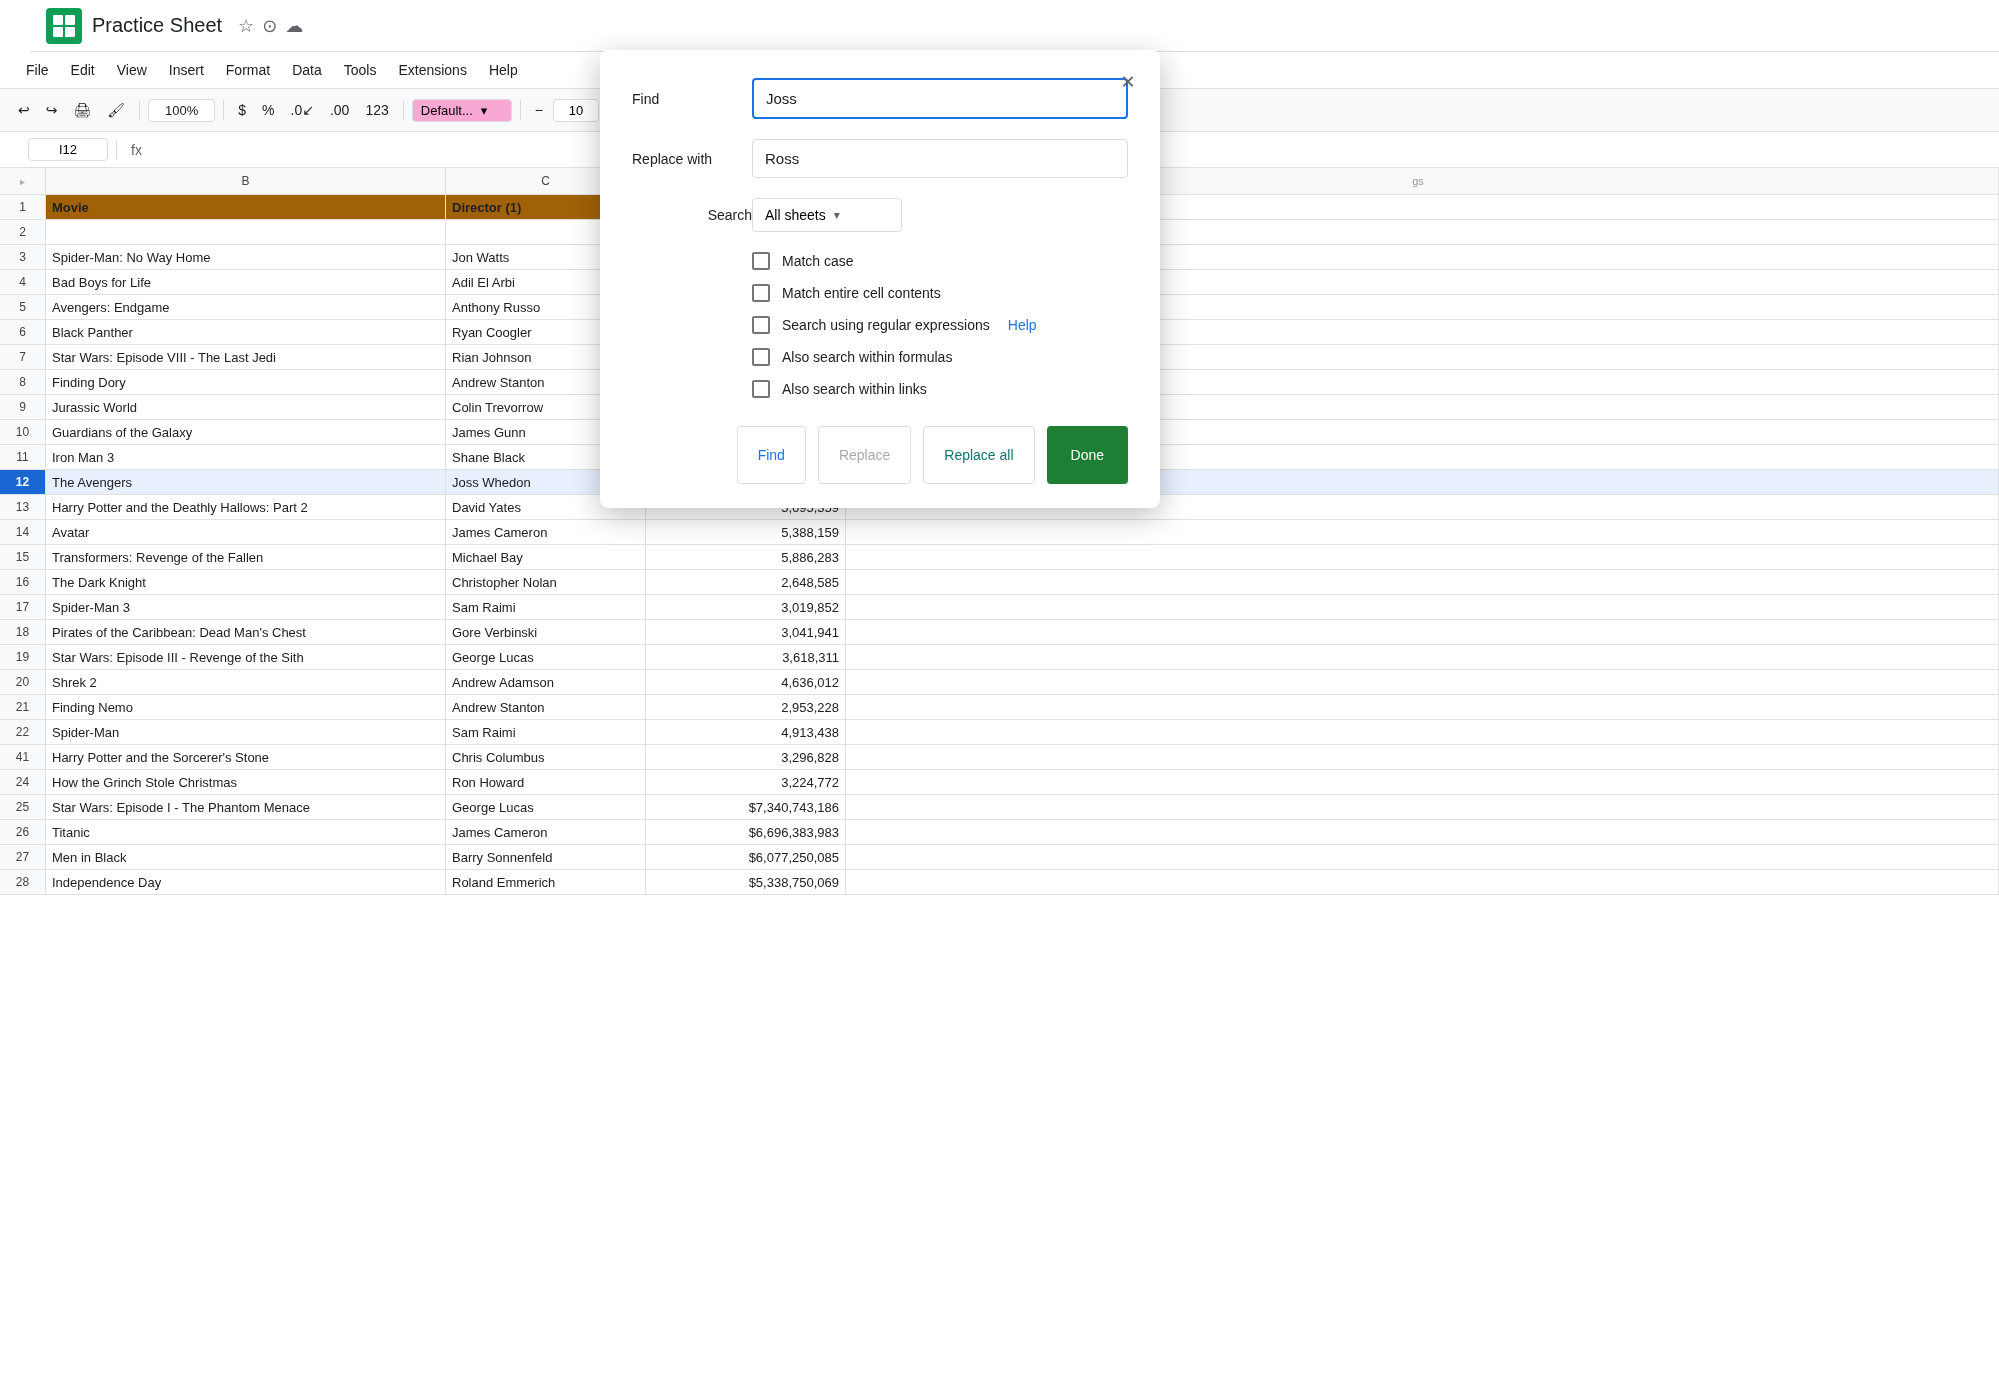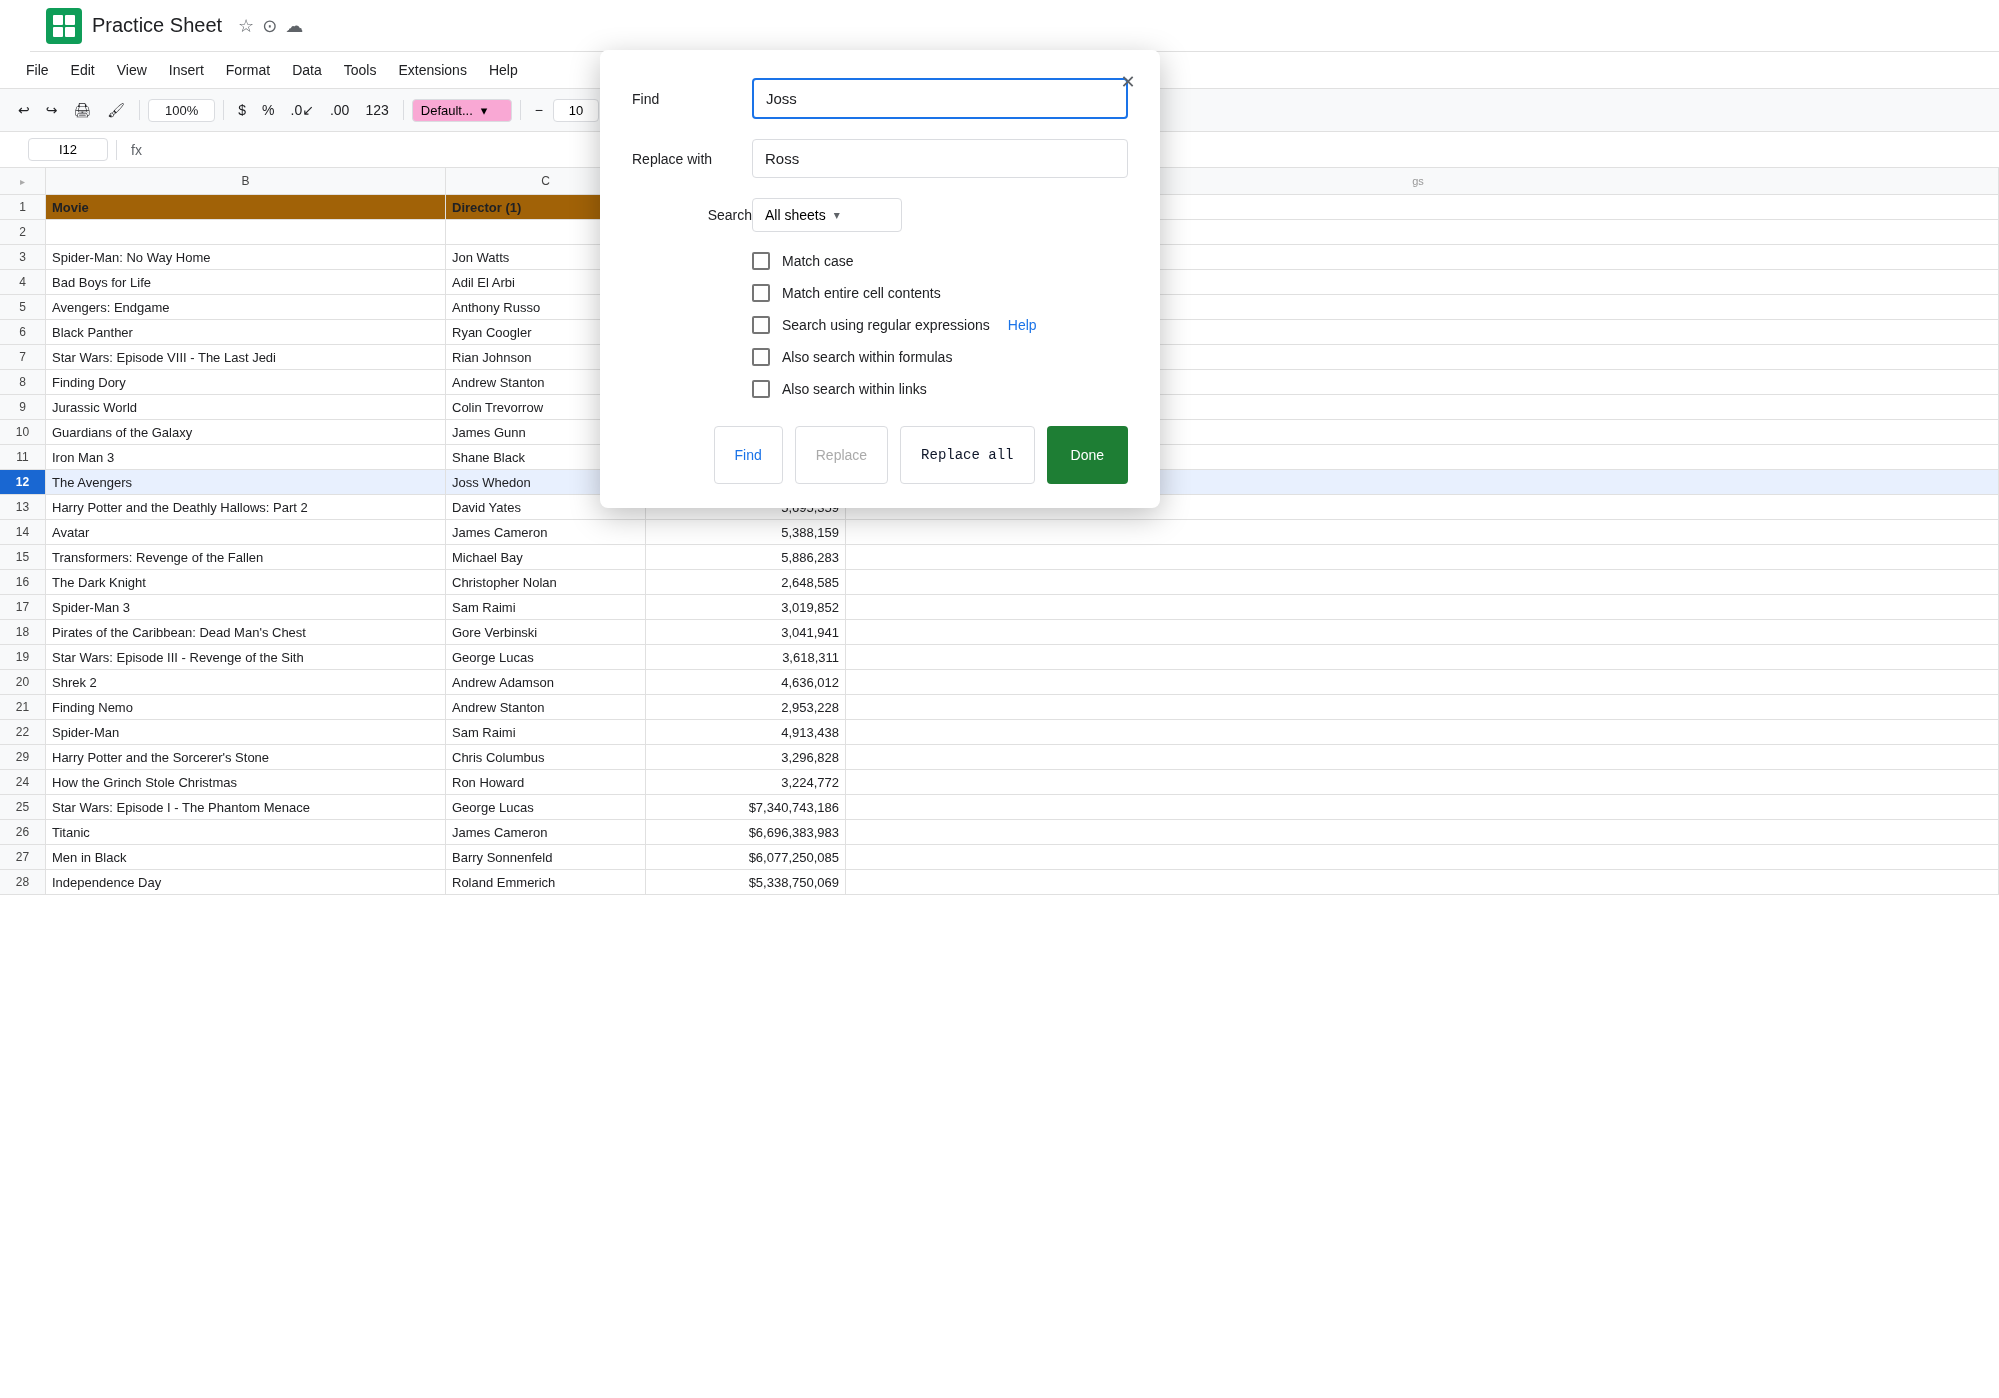--- a/index.html
+++ b/index.html
@@ -68,21 +68,21 @@
     .search-dropdown span.arrow { font-size: 12px; color: #5f6368; }
     .checkboxes { margin-left: 120px; display: flex; flex-direction: column; gap: 14px; margin-bottom: 28px; }
     .checkbox-row { display: flex; align-items: center; gap: 12px; }
     .checkbox { width: 18px; height: 18px; border: 2px solid #757575; border-radius: 2px; flex-shrink: 0; background: #fff; }
     .checkbox-label { font-size: 14px; color: #202124; }
     .help-link { color: #1a73e8; font-size: 14px; cursor: pointer; margin-left: 6px; }
     .dialog-footer { display: flex; justify-content: flex-end; gap: 12px; margin-top: 8px; }
     .btn-outline { border: 1px solid #dadce0; background: #fff; border-radius: 4px; padding: 10px 20px; font-size: 14px; color: #1a73e8; cursor: pointer; font-weight: 500; }
     .btn-outline.disabled { color: #aaa; cursor: default; }
     .btn-filled { border: none; background: #1e7e34; border-radius: 4px; padding: 10px 24px; font-size: 14px; color: #fff; cursor: pointer; font-weight: 500; }
-    .btn-replace-all { border: 1px solid #dadce0; background: #fff; border-radius: 4px; padding: 20px 20px; font-size: 14px; color: #0f172a; cursor: pointer; font-weight: 500; font-family: Liberation Mono, monospace; }
+    .btn-replace-all { border: 1px solid #dadce0; background: #fff; border-radius: 4px; padding: 20px 20px; font-size: 14px; color: #0f766e; cursor: pointer; font-weight: 500; }
   </style>
 </head>
 <body>
 
 <div class="top-bar">
   <div class="app-icon">
     <div class="app-icon-inner">
       <div class="app-icon-cell"></div>
       <div class="app-icon-cell"></div>
       <div class="app-icon-cell"></div>
@@ -327,21 +327,21 @@
           <div class="cell" style="flex: 1 1 0%;"></div>
         </div>
         <div class="grid-row">
           <div class="row-num">22</div>
           <div class="cell col-b">Spider-Man</div>
           <div class="cell col-c">Sam Raimi</div>
           <div class="cell col-d right-align">4,913,438</div>
           <div class="cell" style="flex: 1 1 0%;"></div>
         </div>
         <div class="grid-row">
-          <div class="row-num">29</div>
+          <div class="row-num">41</div>
           <div class="cell col-b">Harry Potter and the Sorcerer's Stone</div>
           <div class="cell col-c">Chris Columbus</div>
           <div class="cell col-d right-align">3,296,828</div>
           <div class="cell" style="flex: 1 1 0%;"></div>
         </div>
         <div class="grid-row">
           <div class="row-num">24</div>
           <div class="cell col-b">How the Grinch Stole Christmas</div>
           <div class="cell col-c">Ron Howard</div>
           <div class="cell col-d right-align">3,224,772</div>

